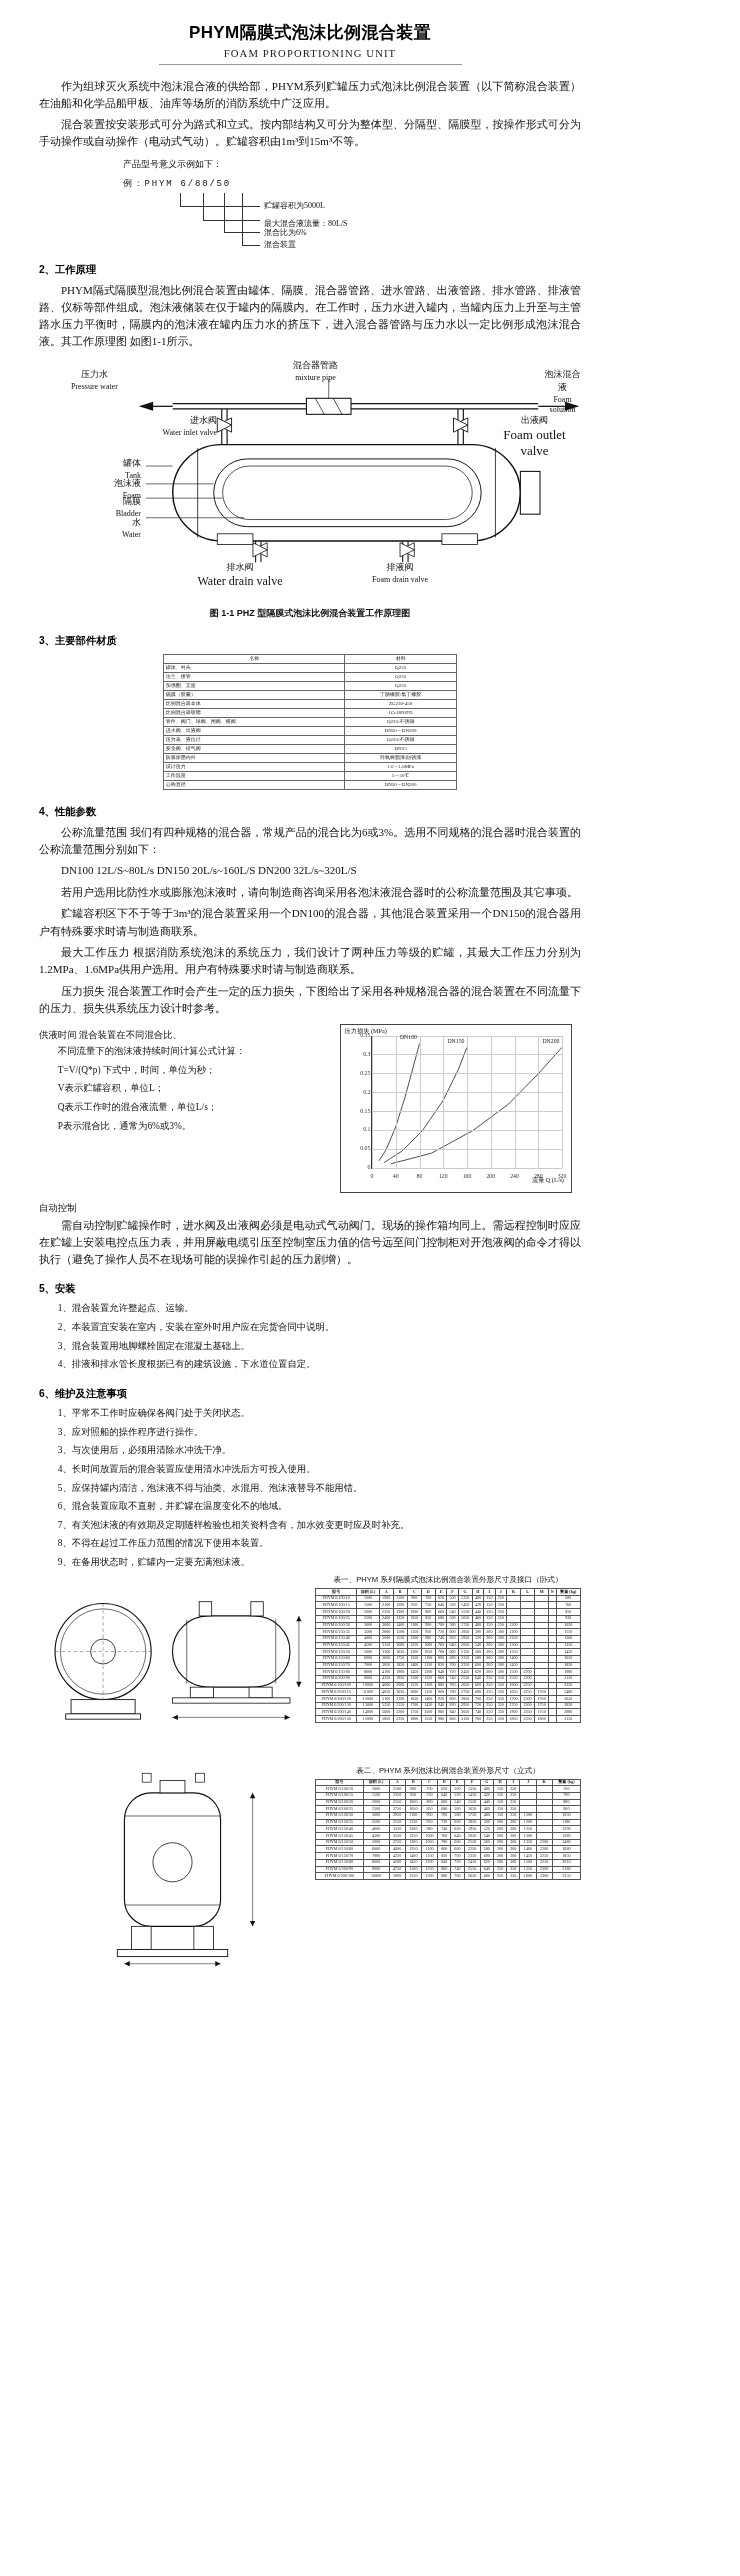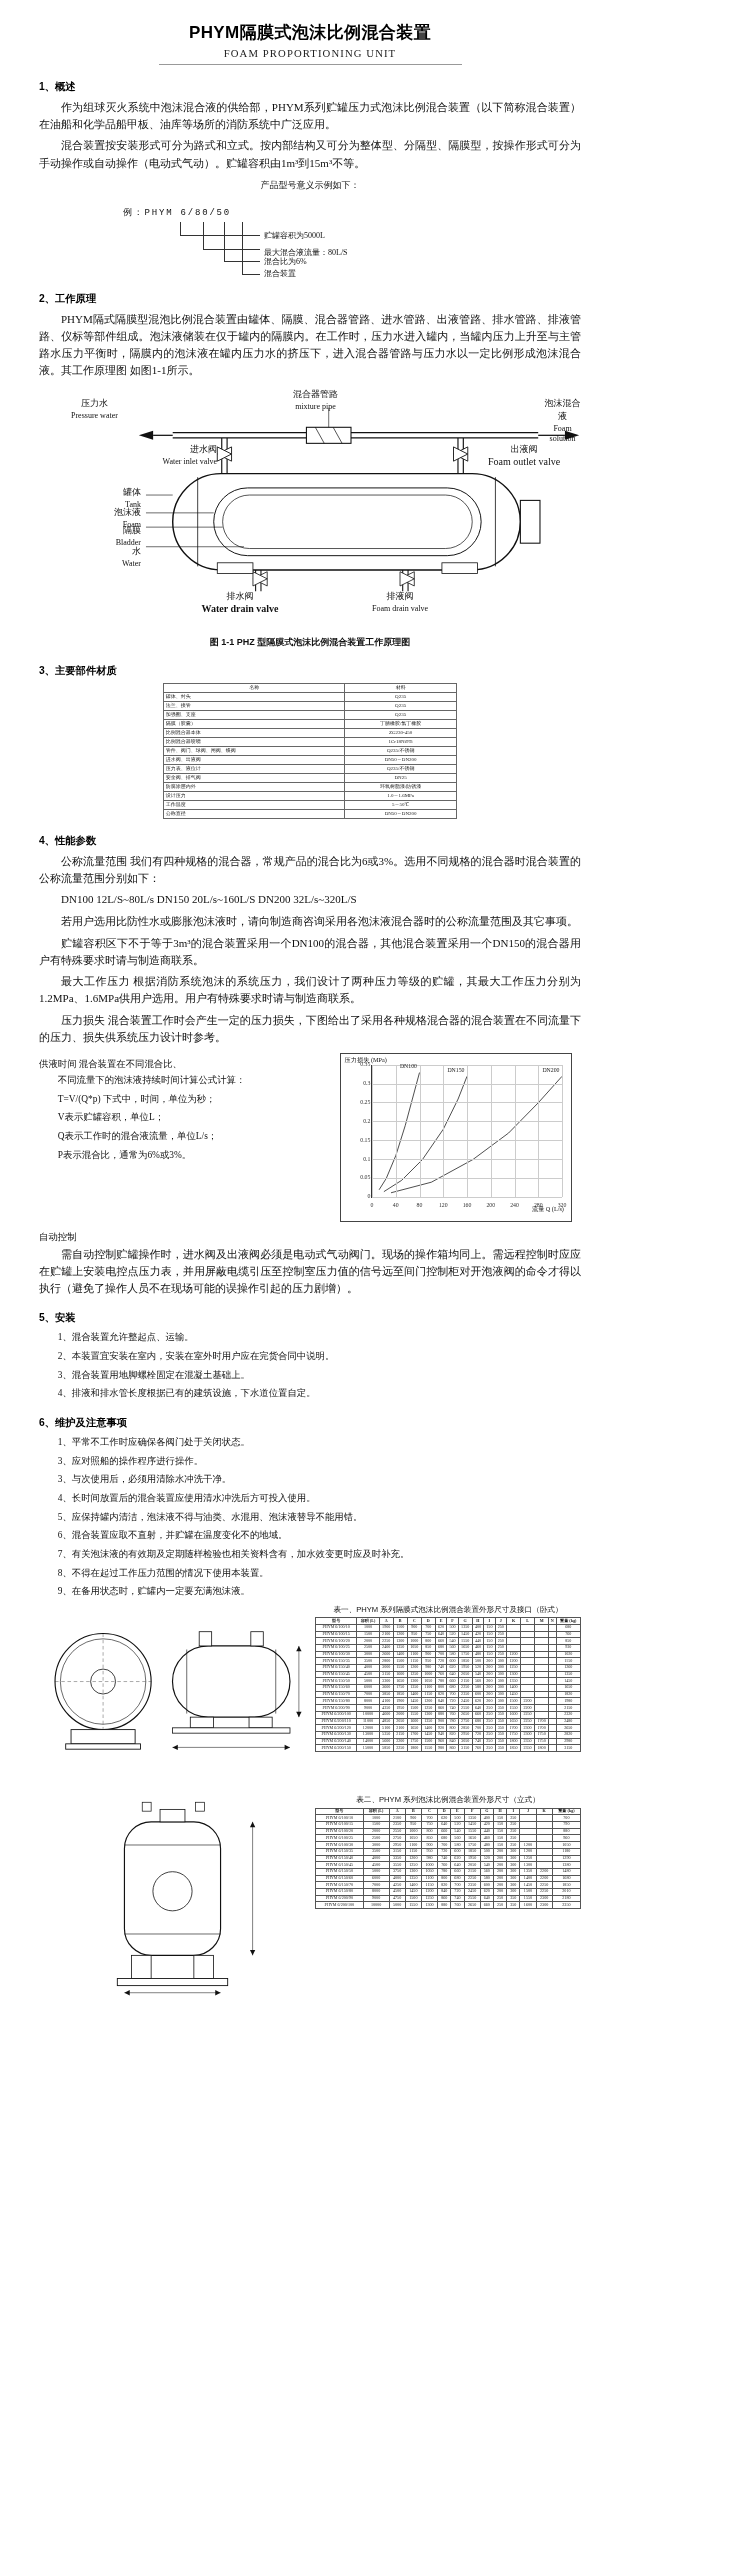--- a/index.html
+++ b/index.html
@@ -71,23 +71,23 @@
     margin-top: 3.6px;
   }
   
   .model-wrap {
     margin: 7.1px auto 3.6px auto;
     width: 374px;
     font-size: 8.5px;
     line-height: 1.5;
   }
   .model-head {
-    text-align: center;
+    text-align: left;
     font-size: 9px;
-    margin-bottom: 15px;
+    margin-bottom: 7px;
   }
   .model-code {
     font-family: "Liberation Mono", monospace;
     font-size: 9px;
     letter-spacing: 1.8px;
     margin-bottom: 1.8px;
   }
   .model-lines {
     position: relative;
     height: 55px;
@@ -230,21 +230,20 @@
 <body>
 
 <div class="page">
 
   <div class="title-block">
     <div class="doc-title">PHYM隔膜式泡沫比例混合装置</div>
     <div class="doc-subtitle">FOAM PROPORTIONING UNIT</div>
     <hr class="title-rule">
   </div>
 
-  <h2 class="section">1、概述</h2>
   <p class="body">作为组球灭火系统中泡沫混合液的供给部，PHYM系列贮罐压力式泡沫比例混合装置（以下简称混合装置）在油船和化学品船甲板、油库等场所的消防系统中广泛应用。</p>
   <p class="body">混合装置按安装形式可分为路式和立式。按内部结构又可分为整体型、分隔型、隔膜型，按操作形式可分为手动操作或自动操作（电动式气动）。贮罐容积由1m³到15m³不等。</p>
 
   <div class="model-wrap">
     <div class="model-head">产品型号意义示例如下：</div>
     <div class="model-code">例：PHYM 6/80/50</div>
     <div class="model-lines">
       <div class="vrule" style="left:34px;height:12.5px;"></div>
       <div class="hrule" style="left:34px;top:12.5px;width:80px;"></div>
       <div class="label" style="left:118px;top:7.1px;">贮罐容积为5000L</div>
@@ -338,41 +337,41 @@
       <div style="position:absolute;left:505px;top:9px;font-size:9px;">
         <span>泡沫混合液</span><br>
         <span style="font-size:8px;">Foam solution</span>
       </div>
       <div style="position:absolute;left:114px;top:55px;font-size:9px;text-align:right;width:64px;">
         <span>进水阀</span><br>
         <span style="font-size:8px;">Water inlet valve</span>
       </div>
       <div style="position:absolute;left:433px;top:55px;font-size:9px;margin-left:16px;">
         <span>出液阀</span><br>
-        <span style="font-size:10px;">Foam outlet valve</span>
+        <span style="font-size:13px;">Foam outlet valve</span>
       </div>
       <div style="position:absolute;left:36px;top:98px;font-size:9px;text-align:right;width:66px;">
         <span>罐体</span><br>
         <span style="font-size:8px;">Tank</span>
       </div>
       <div style="position:absolute;left:36px;top:118px;font-size:9px;text-align:right;width:66px;">
         <span>泡沫液</span><br>
         <span style="font-size:8px;">Foam</span>
       </div>
       <div style="position:absolute;left:36px;top:136px;font-size:9px;text-align:right;width:66px;font-family:Liberation Serif, serif;">
         <span>隔膜</span><br>
         <span style="font-size:8px;">Bladder</span>
       </div>
       <div style="position:absolute;left:36px;top:157px;font-size:9px;text-align:right;width:66px;">
         <span>水</span><br>
         <span style="font-size:8px;">Water</span>
       </div>
       <div style="position:absolute;left:134px;top:202px;font-size:9px;text-align:center;width:134px;">
         <span>排水阀</span><br>
-        <span style="font-size:10px;font-weight:bold;">Water drain valve</span>
+        <span style="font-size:12px;">Water drain valve</span>
       </div>
       <div style="position:absolute;left:294px;top:202px;font-size:9px;text-align:center;width:134px;">
         <span>排液阀</span><br>
         <span style="font-size:8px;">Foam drain valve</span>
       </div>
     </div>
 
     <div class="fig-caption" style="margin-top:25px;">图 1-1 PHZ 型隔膜式泡沫比例混合装置工作原理图</div>
   </div>
 

